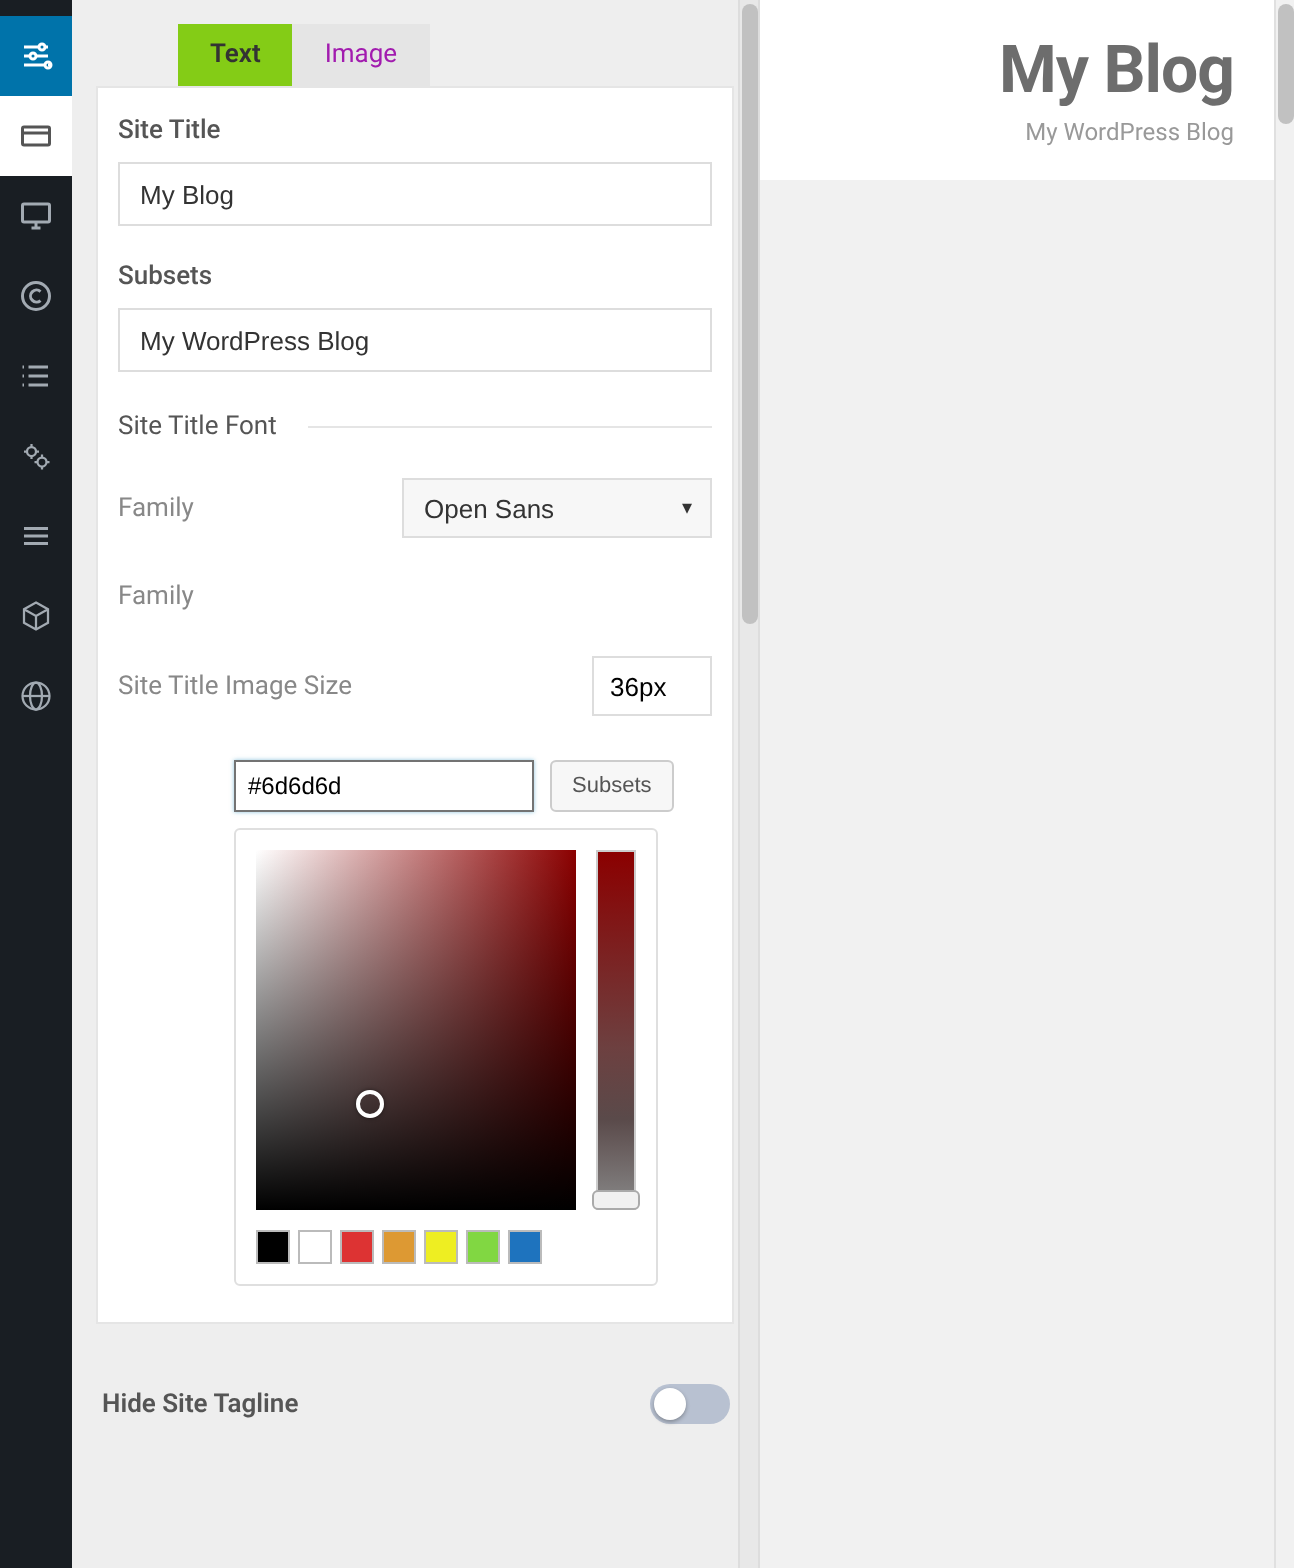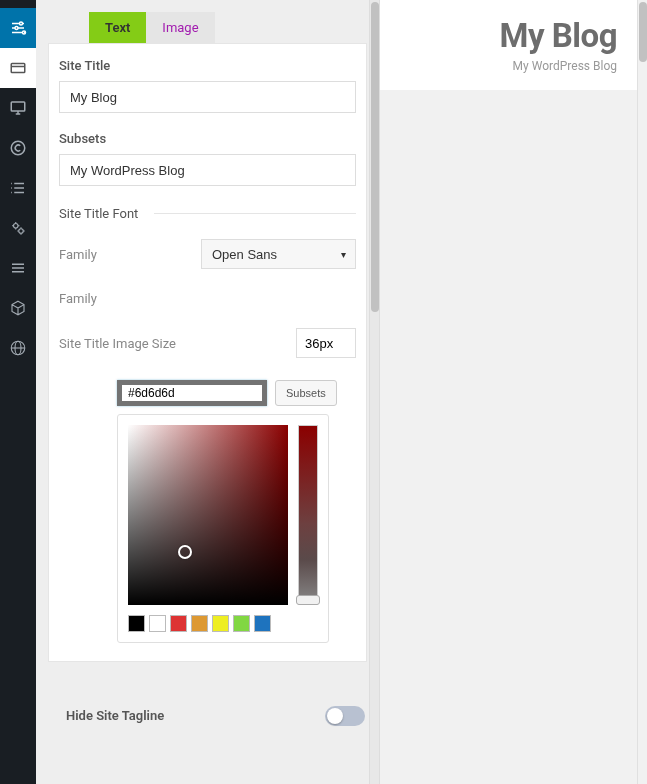--- a/index.html
+++ b/index.html
@@ -161,21 +161,21 @@
     .color-input-row {
       display: flex;
       gap: 8px;
       justify-content: flex-start;
       padding-left: 58px;
       margin-bottom: 8px;
     }
     .hex-input {
       width: 150px;
       height: 26px;
-      border: 5px solid #737373;
+      border: 1px solid #737373;
       box-shadow: 0 0 2px rgba(30,140,190,.5);
       padding: 0 6px;
       font-size: 12px;
     }
     .default-btn {
       height: 26px;
       padding: 0 10px;
       border: 1px solid #ccc;
       background: #f7f7f7;
       font-size: 11px;
@@ -448,21 +448,21 @@
             <div class="sw" style="background: rgb(221, 51, 51);"></div>
             <div class="sw" style="background: rgb(221, 153, 51);"></div>
             <div class="sw" style="background: rgb(238, 238, 34);"></div>
             <div class="sw" style="background: rgb(129, 215, 66);"></div>
             <div class="sw" style="background: rgb(30, 115, 190);"></div>
           </div>
       </div>
     </div>
 
     <div class="hide-row">
-      <span class="label" style="margin:16px;font-weight:600">Hide Site Tagline</span>
+      <span class="label" style="margin:1px;font-weight:600">Hide Site Tagline</span>
       <div class="toggle"></div>
     </div>
   </div>
   <div class="panel-scroll">
     <div class="scroll-thumb"></div>
   </div>
 </div>
 
 <div class="preview">
   <div class="preview-header">

